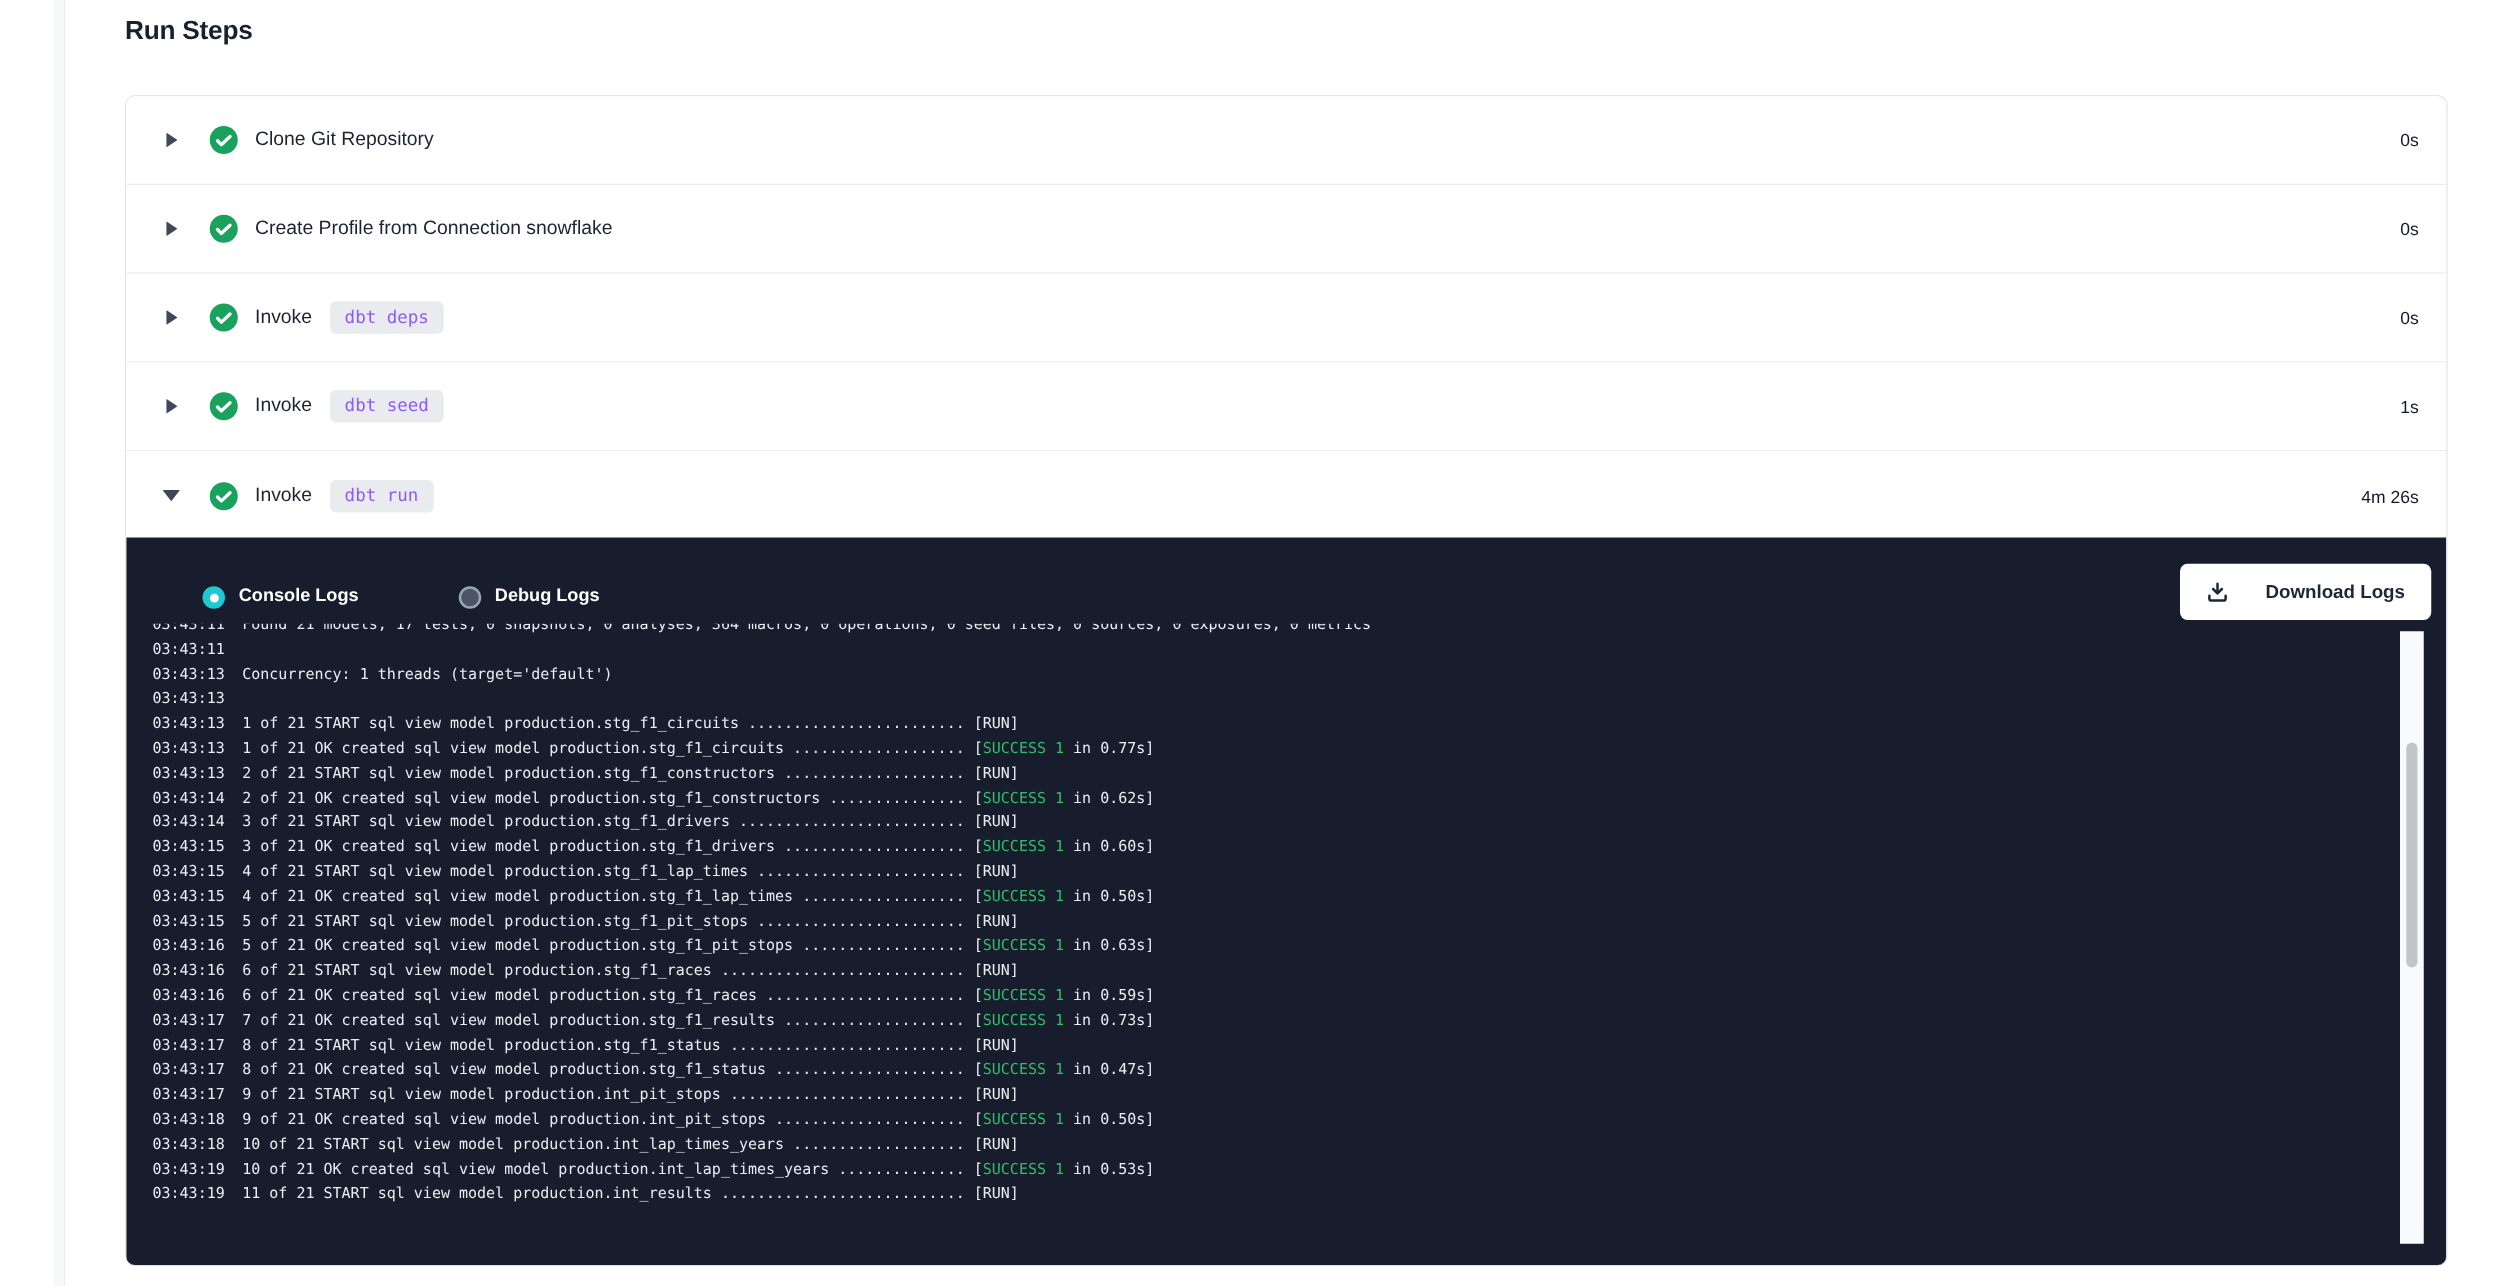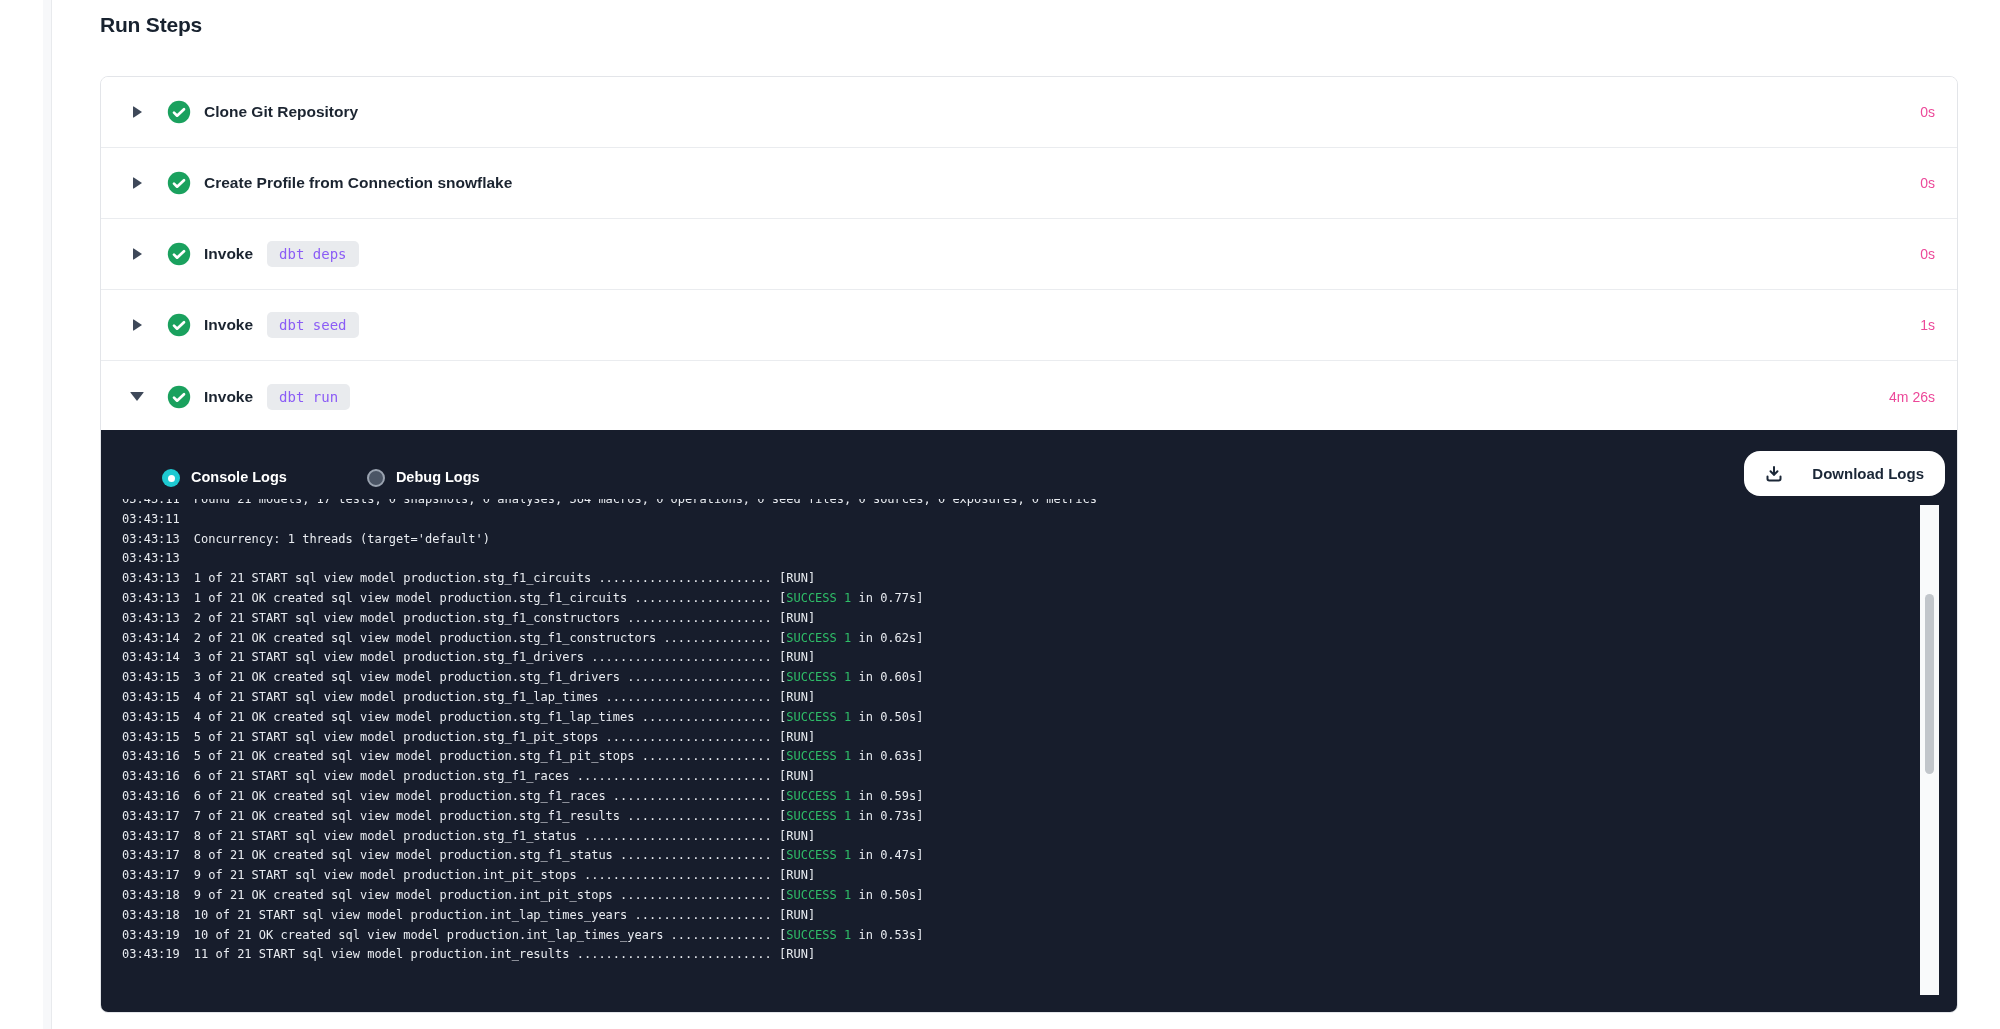--- a/index.html
+++ b/index.html
@@ -23,38 +23,38 @@
   .step-row.expanded { border-bottom:none; }
 
   .caret-box { width:16px; height:16px; display:flex; align-items:center; justify-content:center; }
   .caret-right { width:0; height:0; border-top:6px solid transparent; border-bottom:6px solid transparent;
                  border-left:9px solid #3e4859; border-radius:1px; }
   .caret-down  { width:0; height:0; border-left:7px solid transparent; border-right:7px solid transparent;
                  border-top:9px solid #3e4859; border-radius:1px; }
 
   .check-icon { margin-left:22px; width:24px; height:24px; flex:0 0 auto; }
 
-  .step-label { margin-left:13px; font-size:15.5px; font-weight:700; color:#1b2430; }
+  .step-label { margin-left:13px; font-size:15.5px; font-weight:400; color:#1b2430; }
   .cmd-badge  { margin-left:14px; font-family:"DejaVu Sans Mono", monospace; font-size:14px;
                 color:#8b5cf6; background:#e9ebee; border-radius:5px; padding:5px 12px; }
-  .step-duration { margin-left:auto; margin-right:22px; font-size:14px; color:#ec4899; }
+  .step-duration { margin-left:auto; margin-right:22px; font-size:14px; color:#0f172a; }
 
   .log-panel { position:absolute; left:0; bottom:0; width:100%; height:582px; background:var(--panel_bg,#171d2c); }
 
   .log-toolbar { position:absolute; left:21px; top:28px; height:40px; display:flex; align-items:center; }
   .radio-option { display:flex; margin-right:40px; cursor:pointer;padding-left:40px; }
   .radio-dot { width:18px; height:18px; border-radius:50%; flex:0 0 auto;
                display:flex; align-items:center; justify-content:center; }
   .radio-dot.on  { background:var(--radio_active,#1ec9d2); }
   .radio-dot.on::after { content:""; width:7px; height:7px; border-radius:50%; background:#ffffff; }
   .radio-dot.off { background:#4b5565; border:2px solid #9aa3b0; }
   .radio-label { margin-left:11px; color:#ffffff; font-size:14.5px; font-weight:700; }
 
   .download-btn { position:absolute; right:12px; top:21px; height:45px; padding:0 21px;
-                  background:#ffffff; border:none; border-radius:16px; display:flex; align-items:center;
+                  background:#ffffff; border:none; border-radius:6px; display:flex; align-items:center;
                   gap:29px; font-family:"Liberation Sans", sans-serif;
                   font-size:15px; font-weight:700; color:#1b2737; cursor:pointer; }
 
   .log-view { position:absolute; left:21px; top:69px; right:110px; bottom:10px; overflow:hidden; }
   .log-lines { margin-top:-9px; }
   .log-line { white-space:pre; font-family:"DejaVu Sans Mono", monospace;
               font-size:12px; line-height:19.8px; color:#e9ecf1; }
   .log-time { display:inline-block; margin-right:14px; }
   .log-green { color:var(--log_success,#2fbe68); }
 

